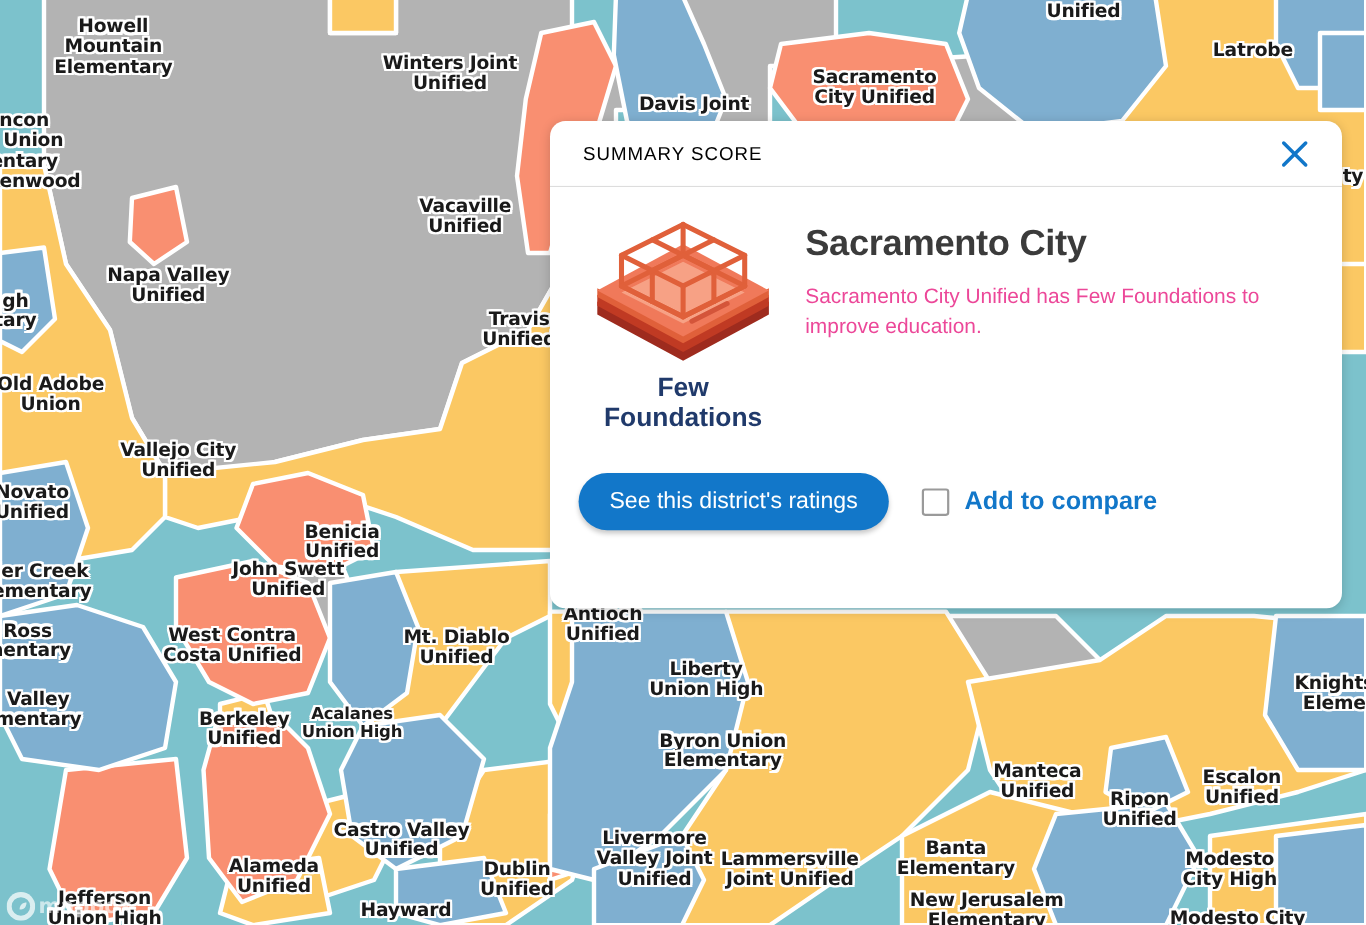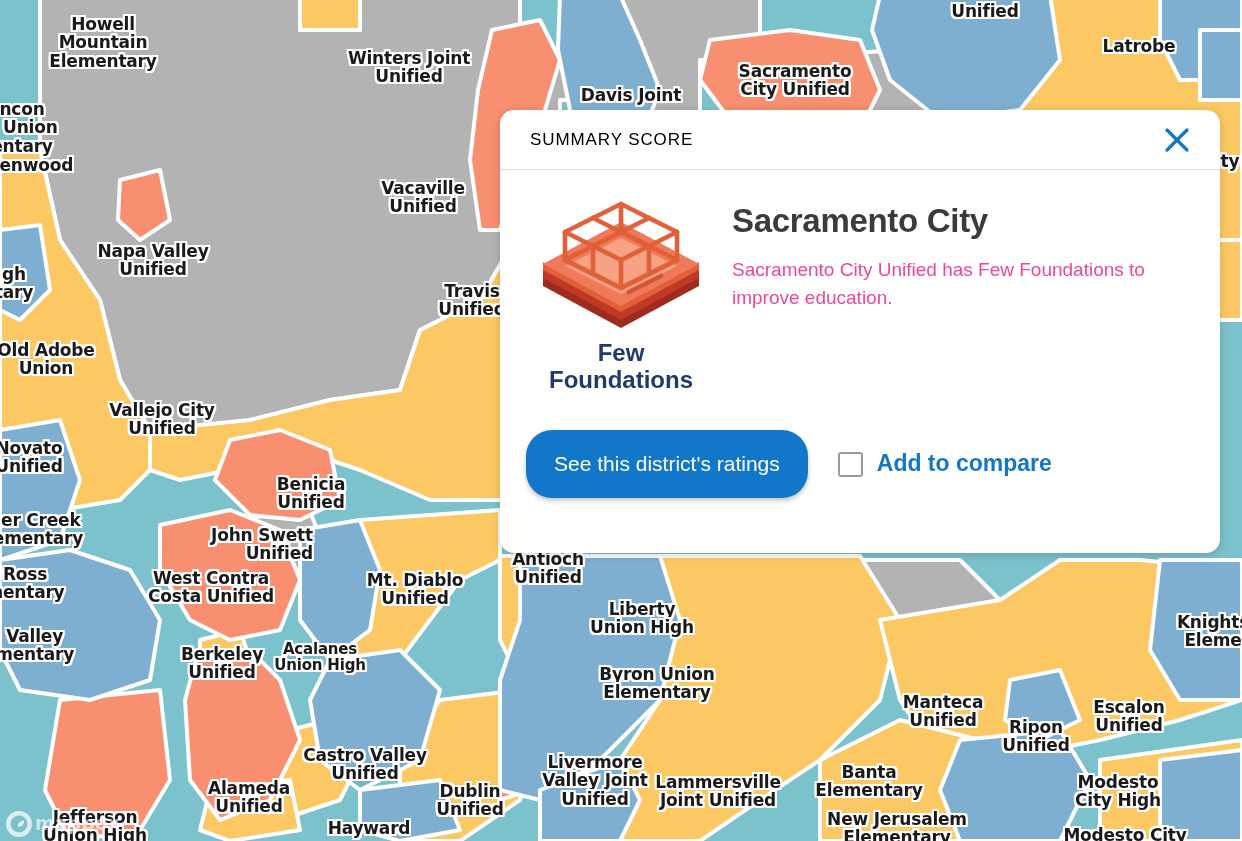--- a/index.html
+++ b/index.html
@@ -74,21 +74,21 @@
   #district-desc{
     font-size:19px;color:#ec4899;line-height:1.45;margin:0;max-width:452px;
     font-family:"Liberation Sans", sans-serif;
   }
   #card-actions{
     display:flex;align-items:center;padding:36px 0 0 26px;
   }
   #ratings-btn{
     background:#1277c9;color:#fff;border:none;
     font-size:21px;font-family:"Liberation Sans", sans-serif;
-    padding:0 28px;height:68px;border-radius:26px;cursor:pointer;
+    padding:0 28px;height:52px;border-radius:26px;cursor:pointer;
     box-shadow:0 3px 5px rgba(0,0,0,.22);
     white-space:nowrap;
   }
   #compare-wrap{display:flex;align-items:flex-end;margin-left:30px;cursor:pointer;}
   #compare-checkbox{
     width:25px;height:25px;border:2px solid #9a9a9a;border-radius:3px;
     background:#fff;box-sizing:border-box;
   }
   #compare-label{
     margin-left:14px;font-size:23px;font-weight:700;color:#1277c9;
@@ -184,21 +184,21 @@
         <div class="lbl" style="left: 46px; top: 359px; font-size: 17px;">Old Adobe
 Union</div>
         <div class="lbl" style="left: 162px; top: 419px; font-size: 17px;">Vallejo City
 Unified</div>
         <div class="lbl" style="left: 29px; top: 457px; font-size: 17px;">Novato
 Unified</div>
         <div class="lbl" style="left: 311px; top: 493px; font-size: 17px;">Benicia
 Unified</div>
         <div class="lbl" style="left: 38px; top: 529px; font-size: 17px;">ler Creek
 ementary</div>
-        <div class="lbl" style="left: 262px; top: 544px; font-size: 17px; text-align: right;">John Swett
+        <div class="lbl" style="left: 262px; top: 527px; font-size: 17px;">John Swett
 Unified</div>
         <div class="lbl" style="left: 25px; top: 583px; font-size: 17px;">Ross
 mentary</div>
         <div class="lbl" style="left: 211px; top: 587px; font-size: 17px;">West Contra
 Costa Unified</div>
         <div class="lbl" style="left: 415px; top: 589px; font-size: 17px;">Mt. Diablo
 Unified</div>
         <div class="lbl" style="left: 548px; top: 568px; font-size: 17px;">Antioch
 Unified</div>
         <div class="lbl" style="left: 642px; top: 618px; font-size: 17px;">Liberty

